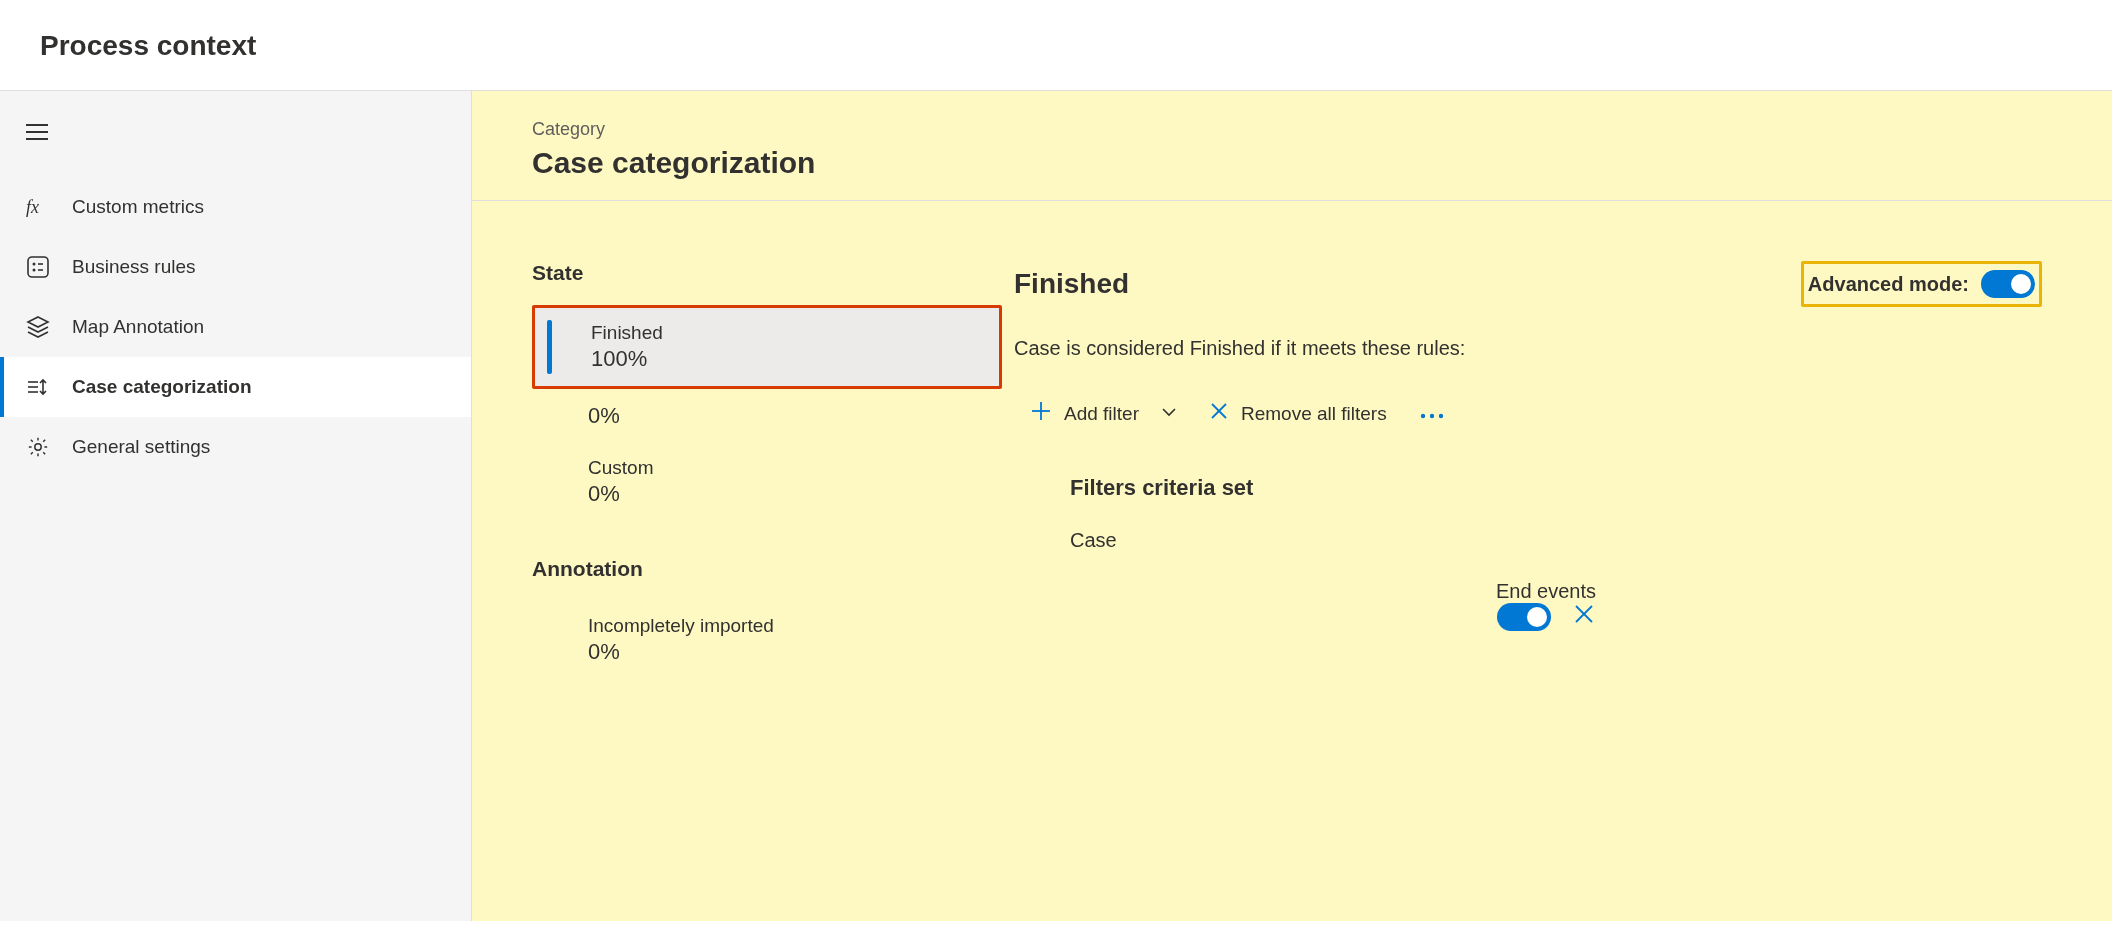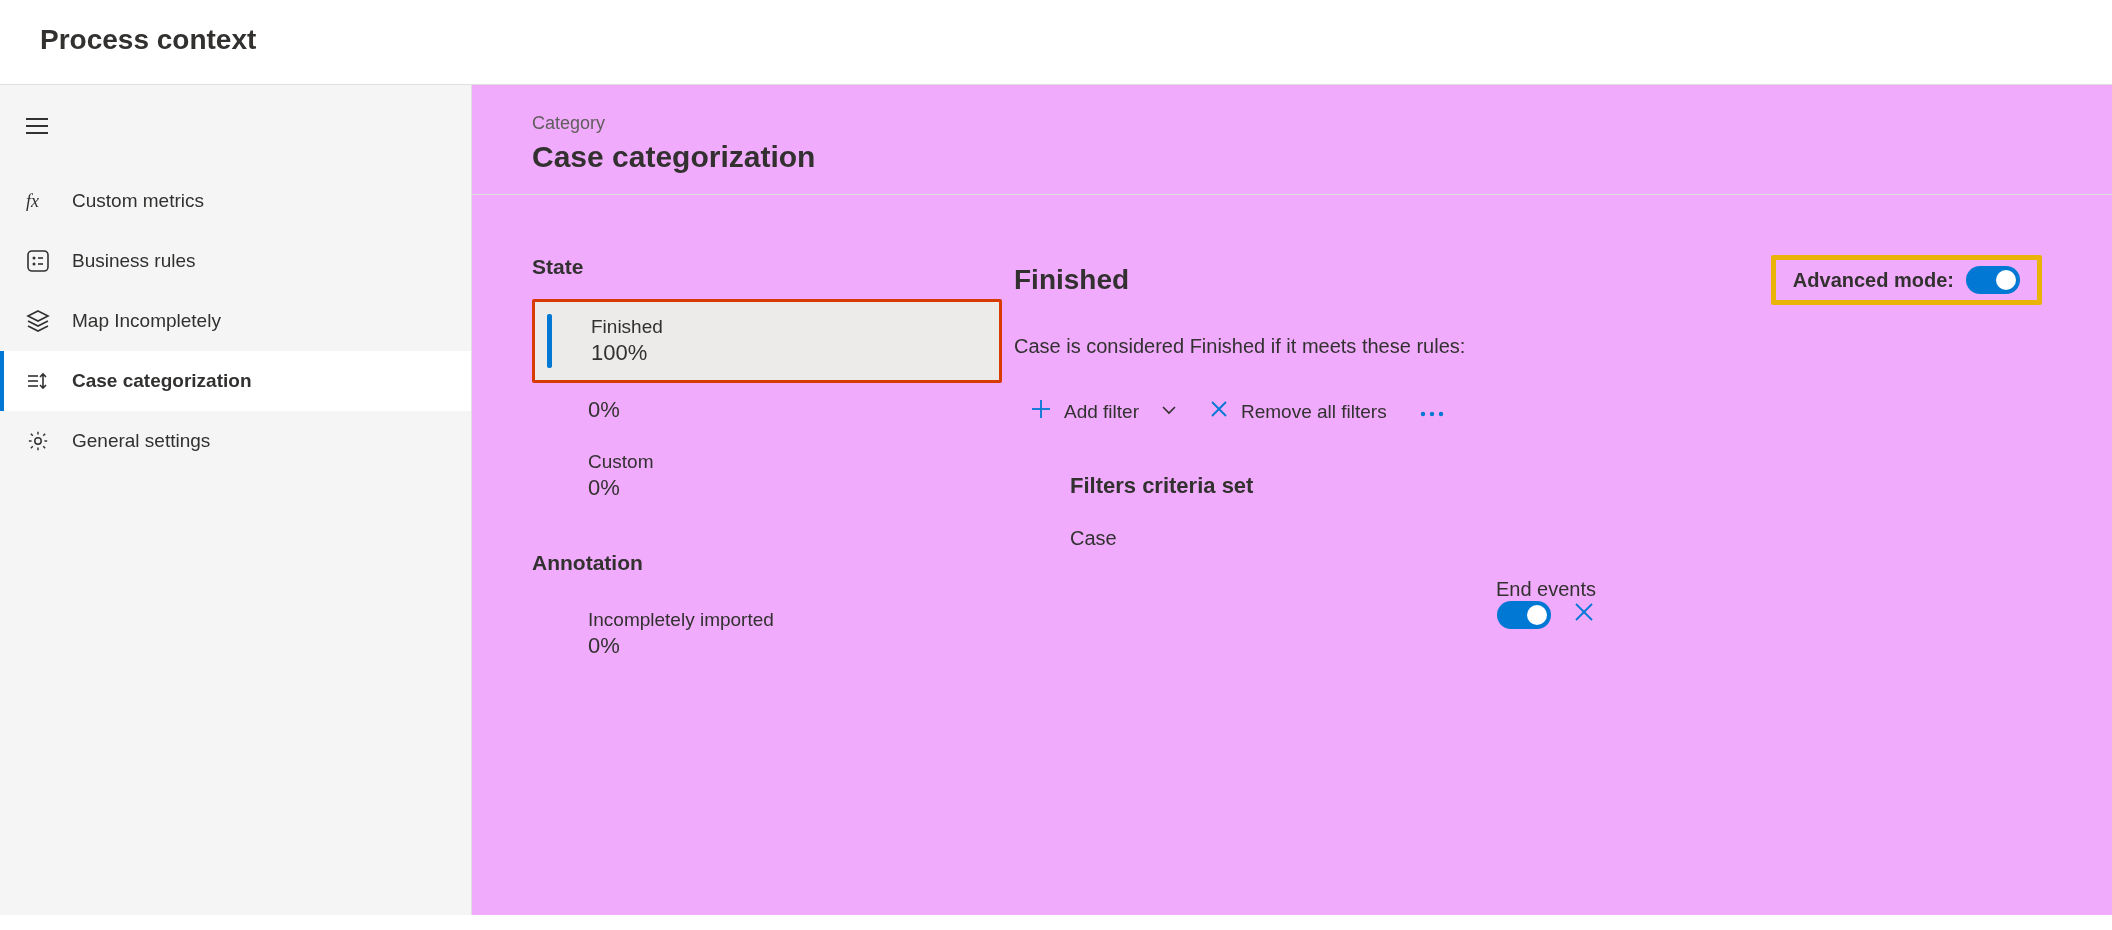--- a/index.html
+++ b/index.html
@@ -7,20 +7,21 @@
       font-family: "Segoe UI", -apple-system, BlinkMacSystemFont, sans-serif;
       color: #323130;
       background: #ffffff;
       width: 2112px;
       height: 930px;
       overflow: hidden;
     }
     .header {
       padding: 24px 36px 28px 40px;
       border-bottom: 1px solid #e1dfdd;
+      margin-top: 6px;
     }
     .header h1 {
       font-size: 28px;
       font-weight: 600;
       color: #323130;
     }
     .content-wrapper {
       display: flex;
       height: calc(100% - 100px);
     }
@@ -57,21 +58,21 @@
     .nav-icon {
       width: 24px;
       height: 24px;
       display: flex;
       align-items: center;
       justify-content: center;
       flex-shrink: 0;
     }
     .main {
       flex: 1;
-      background: #f0abfc;
+      background: #fef9c3;
       display: flex;
       flex-direction: column;
     }
     .main-header {
       padding: 28px 60px 20px 60px;
       border-bottom: 1px solid #e1dfdd;
     }
     .category-label {
       font-size: 18px;
       color: #605e5c;
@@ -137,22 +138,22 @@
     }
     .right-title {
       font-size: 28px;
       font-weight: 600;
       color: #323130;
     }
     .adv-mode-wrap {
       display: flex;
       align-items: center;
       gap: 12px;
-      border: 5px solid #eab308;
-      padding: 6px 17px;
+      border: 3px solid #eab308;
+      padding: 6px 4px;
       border-radius: 2px;
     }
     .adv-mode-label {
       font-size: 20px;
       font-weight: 600;
       color: #323130;
     }
     .toggle {
       width: 54px;
       height: 28px;
@@ -268,21 +269,21 @@
     </div>
 
     <div class="nav-item">
       <span class="nav-icon">
         <svg width="24" height="24" viewBox="0 0 24 24">
             <polygon points="12,2 22,7 12,12 2,7" fill="none" stroke="#323130" stroke-width="1.6"></polygon>
             <polyline points="2,12 12,17 22,12" fill="none" stroke="#323130" stroke-width="1.6"></polyline>
             <polyline points="2,17 12,22 22,17" fill="none" stroke="#323130" stroke-width="1.6"></polyline>
           </svg>
       </span>
-      <span>Map Incompletely</span>
+      <span>Map Annotation</span>
     </div>
 
     <div class="nav-item active">
       <span class="nav-icon">
         <svg width="24" height="24" viewBox="0 0 24 24">
             <line x1="2" y1="7" x2="12" y2="7" stroke="#323130" stroke-width="1.6"></line>
             <line x1="2" y1="12" x2="12" y2="12" stroke="#323130" stroke-width="1.6"></line>
             <line x1="2" y1="17" x2="12" y2="17" stroke="#323130" stroke-width="1.6"></line>
             <path d="M17 5 L17 19 M14 8 L17 5 L20 8 M14 16 L17 19 L20 16" fill="none" stroke="#323130" stroke-width="1.6"></path>
           </svg>

